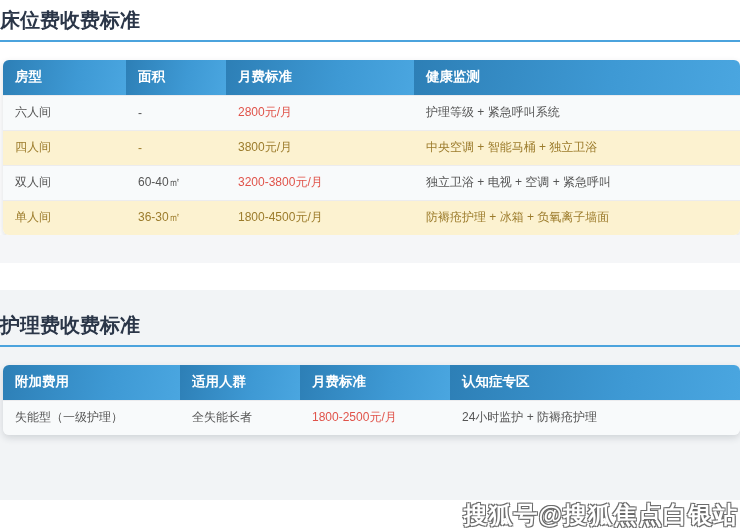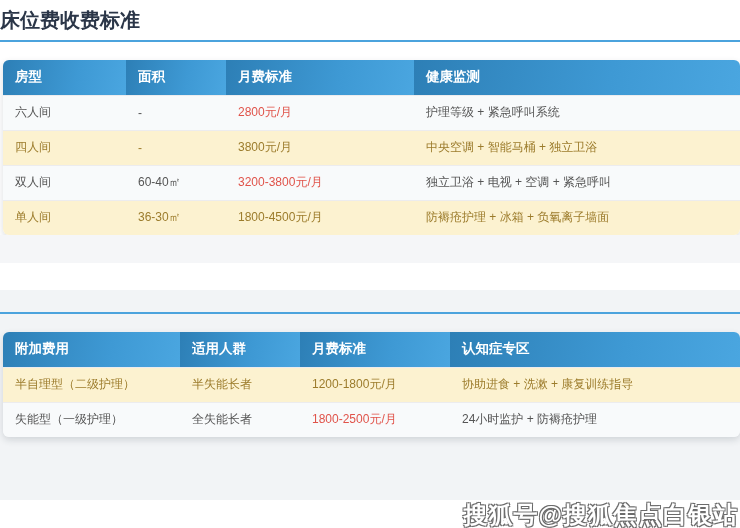--- a/index.html
+++ b/index.html
@@ -99,45 +99,40 @@
         </tr>
       </tbody>
     </table>
   </div>
 </div>
 
 <div class="band-gray"></div>
 <div class="band-white"></div>
 
 <div class="section2">
+  <h2 class="section-title">护理费收费标准</h2>
   <div class="title-underline"></div>
 
   <div class="table-card">
     <table>
       <colgroup>
           <col style="width:177px">
           <col style="width:120px">
           <col style="width:150px">
           <col>
         </colgroup>
       <thead>
         <tr>
           <th>附加费用</th>
           <th>适用人群</th>
           <th>月费标准</th>
           <th>认知症专区</th>
         </tr>
       </thead>
       <tbody>
-        <tr class="hl">
-          <td>半自理型（二级护理）</td>
-          <td>半失能长者</td>
-          <td class="price">1200-1800元/月</td>
-          <td>协助进食 + 洗漱 + 康复训练指导</td>
-        </tr>
         <tr>
           <td>失能型（一级护理）</td>
           <td>全失能长者</td>
           <td class="price">1800-2500元/月</td>
           <td>24小时监护 + 防褥疮护理</td>
         </tr>
       </tbody>
     </table>
   </div>
 </div>

